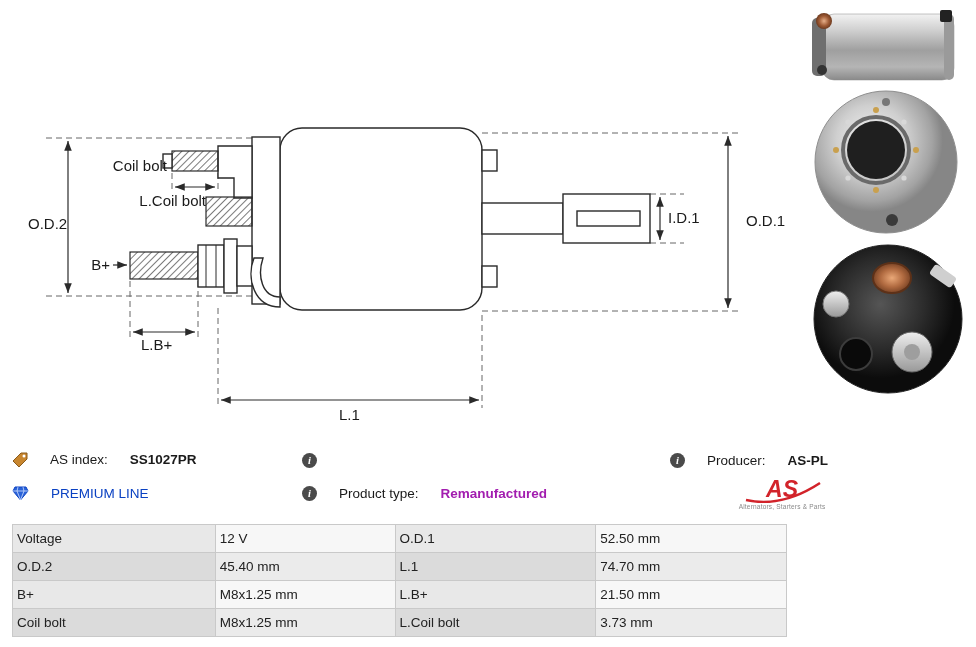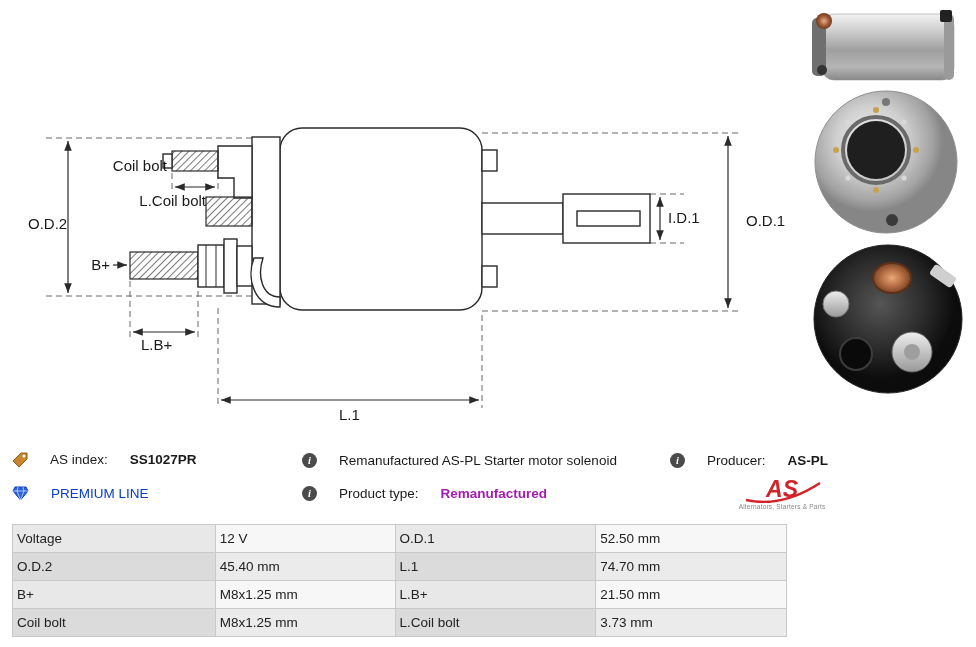--- a/index.html
+++ b/index.html
@@ -184,21 +184,20 @@
       <svg width="16" height="16" viewBox="0 0 16 16">
         <path d="M1,9 L9,1 L15,1 L15,7 L7,15 Z" fill="#c8862f" stroke="#8a5a1a" stroke-width="1"></path>
         <circle cx="12" cy="4" r="1.5" fill="#fff"></circle>
       </svg>
       <span>AS index:</span>
       <span class="bold">SS1027PR</span>
     </div>
 
     <div class="info-item">
       <span class="info-icon">i</span>
-      <span>Remanufactured AS-PL Starter motor solenoid</span>
     </div>
 
     <div class="info-item">
       <span class="info-icon">i</span>
       <span>Producer:</span>
       <span class="bold">AS-PL</span>
     </div>
 
     <div class="info-item">
       <svg width="17" height="15" viewBox="0 0 17 15">

